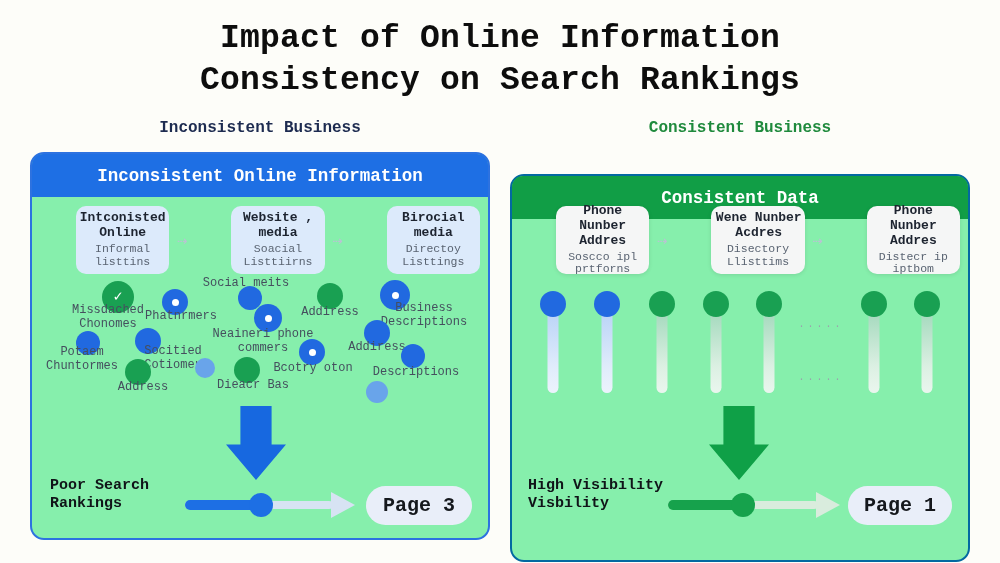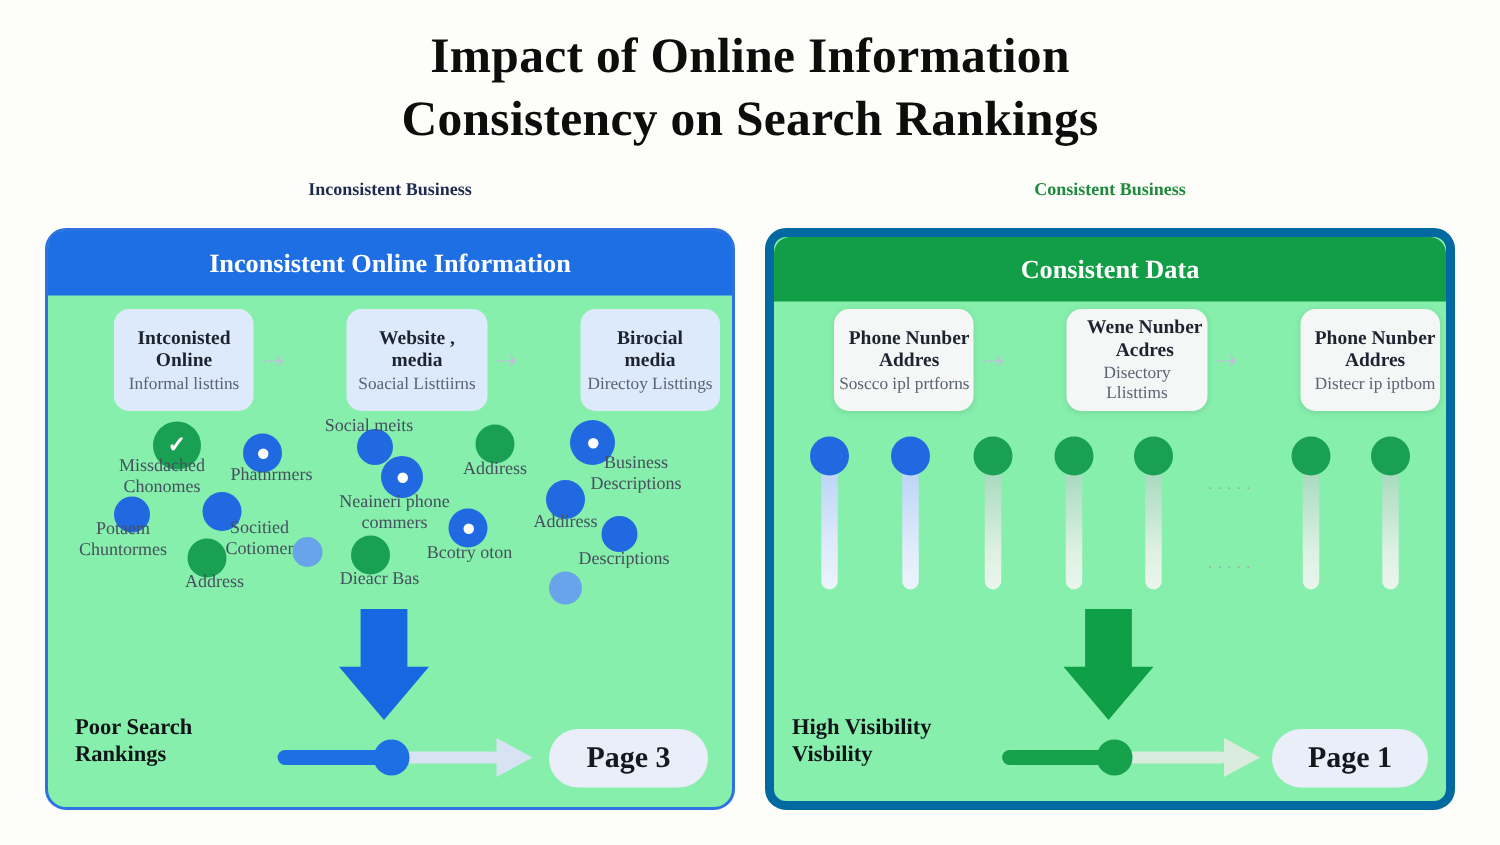--- a/index.html
+++ b/index.html
@@ -1,31 +1,31 @@
 <!DOCTYPE html>
 <html><head>
 <meta charset="utf-8">
 <style>
   html,body{margin:0;padding:0;background:#fdfdf9;}
   #page{position:relative;width:1000px;height:563px;background:#fdfdf9;
-        font-family:Liberation Serif, serif;overflow:hidden;}
+        font-family:Liberation Mono, monospace;overflow:hidden;}
   .pre{white-space:pre-line;}
 
   .title{position:absolute;top:18px;left:0;width:100%;text-align:center;
          font-size:33px;font-weight:bold;color:#0d0d0d;line-height:1.26;letter-spacing:.2px;}
 
   .subtitle{position:absolute;top:119px;width:460px;text-align:center;
-            font-size:12px;font-weight:bold;}
+            font-size:16px;font-weight:bold;}
   .subtitle.l{left:30px;color:#1d2b50;}
   .subtitle.r{left:510px;color:#1f8a3d;}
 
   .panel{position:absolute;top:152px;width:460px;height:388px;background:#86efac;
          border-radius:14px;box-sizing:border-box;}
   .panel.l{left:30px;border:2px solid #2d72e0;}
-  .panel.r{left:510px;border:6px solid #0369a1;}
+  .panel.r{left:510px;border:2px solid #0369a1;margin-top:22px;}
   .panel-header{height:43px;border-radius:11px 11px 0 0;display:flex;align-items:center;
                 justify-content:center;color:#ffffff;font-size:17.5px;font-weight:bold;}
   .panel.l .panel-header{background:#1e6fe4;}
   .panel.r .panel-header{background:#119e46;}
 
   .boxes-row{position:absolute;top:206px;width:440px;height:68px;display:flex;align-items:stretch;}
   .boxes-row.l{left:40px;}
   .boxes-row.r{left:520px;}
   .info-box{flex:1 1 0;border-radius:10px;display:flex;flex-direction:column;align-items:center;
             justify-content:center;padding:4px 3px;box-sizing:border-box;margin-left:36px;}

